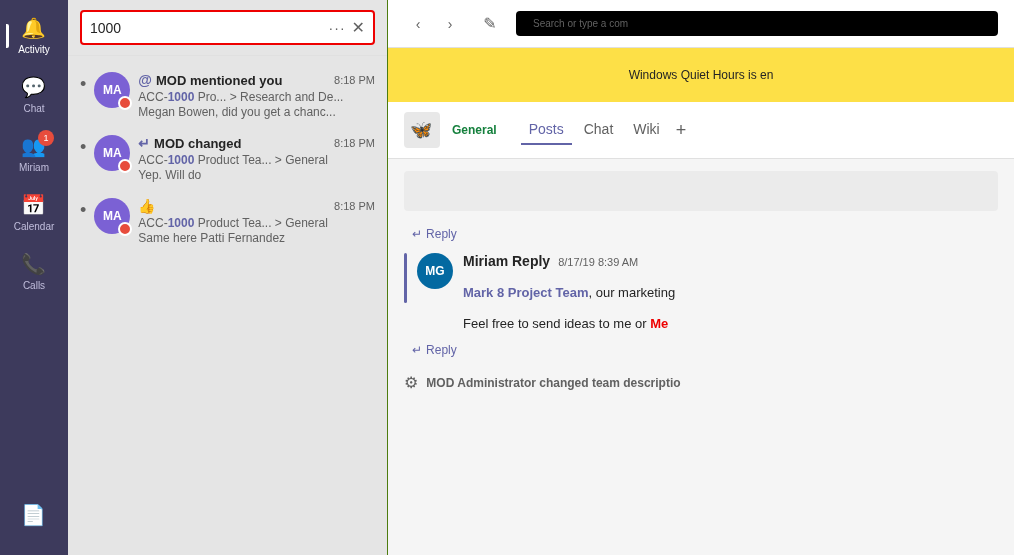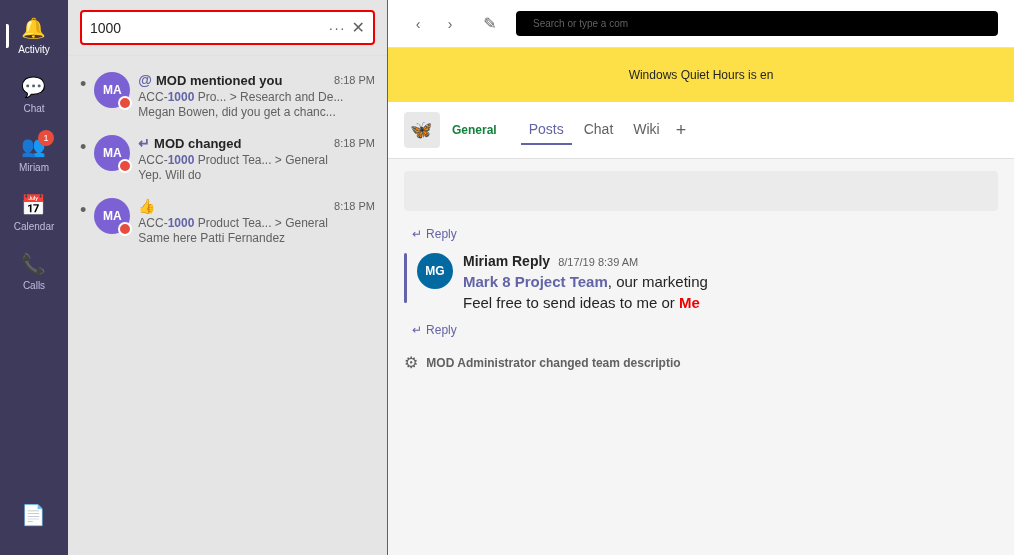--- a/index.html
+++ b/index.html
@@ -354,21 +354,21 @@
       align-items: center;
       justify-content: center;
       font-size: 12px;
       font-weight: 600;
       flex-shrink: 0;
     }
     .msg-content { flex: 1; }
     .msg-header { display: flex; align-items: baseline; gap: 8px; flex-wrap: wrap; }
     .msg-sender { font-size: 14px; font-weight: 600; color: #242424; }
     .msg-time { font-size: 11px; color: #616161; }
-    .msg-body { font-size: 15px; color: #242424; margin-top: 4px; }
+    .msg-body { font-size: 13px; color: #242424; margin-top: 16px; }
     .msg-body .mention { color: #6264a7; font-weight: 600; cursor: pointer; }
     .msg-body .bold-red { color: #e00; font-weight: 700; }
     .left-accent {
       width: 3px;
       background: #6264a7;
       border-radius: 2px;
       flex-shrink: 0;
       min-height: 50px;
     }
     .sys-msg {

